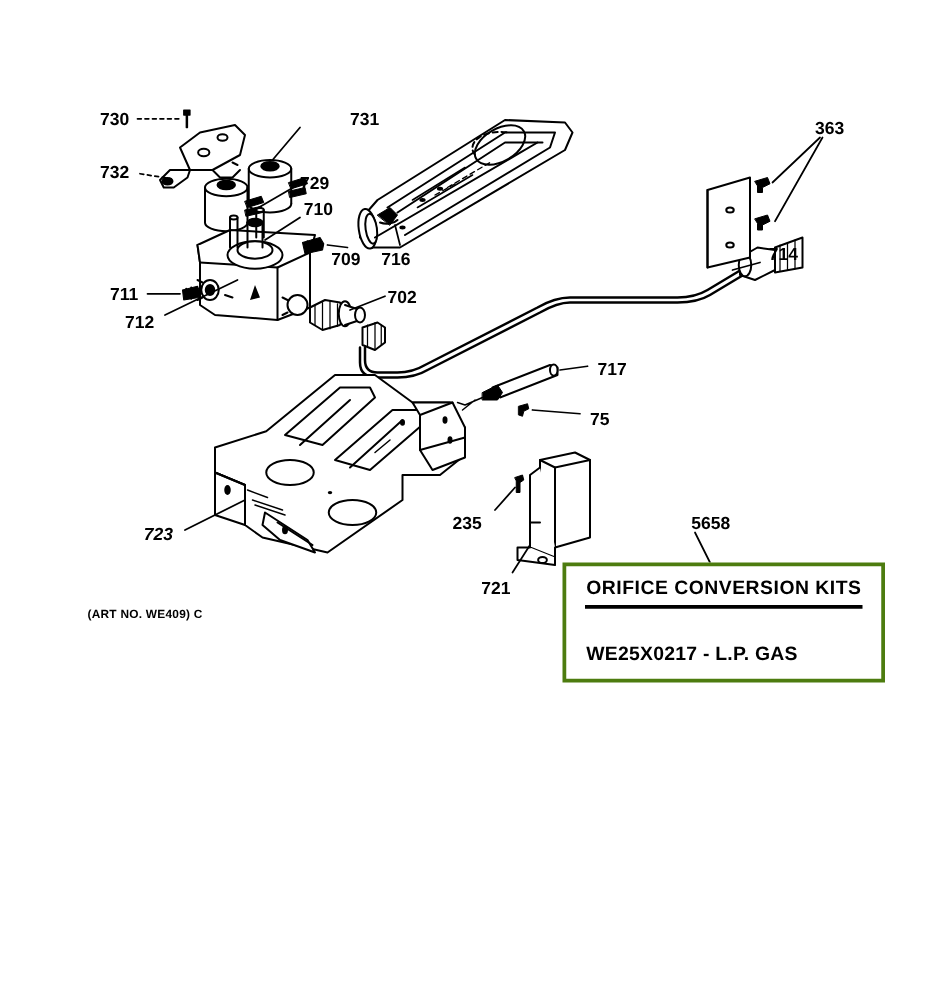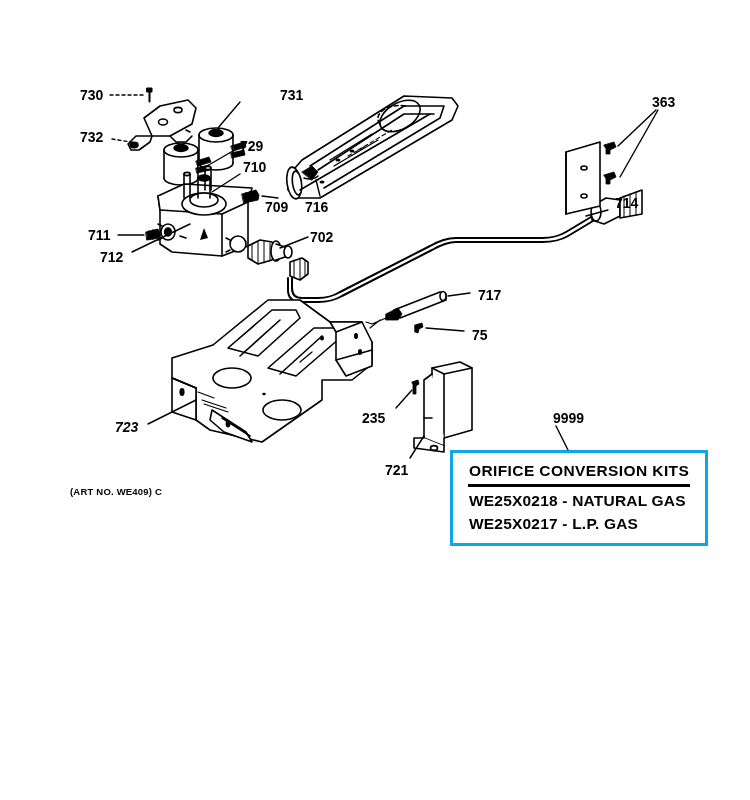--- a/index.html
+++ b/index.html
@@ -42,21 +42,21 @@
     color: #000000;
     white-space: nowrap;
     letter-spacing: 0.2px;
   }
   #kits-box {
     position: absolute;
     left: 450px;
     top: 450px;
     width: 258px;
     height: 96px;
-    border: 3px solid #0ea5e9;
+    border: 3px solid #4d7c0f;
     background: #ffffff;
     box-sizing: border-box;
   }
   #kits-title {
     position: absolute;
     left: 16px;
     top: 9px;
     font-family: "Liberation Sans", sans-serif;
     font-weight: bold;
     font-size: 15.5px;
@@ -337,24 +337,23 @@
   <div class="callout" style="left:652px; top:95px;">363</div>
   <div class="callout" style="left:615px; top:196px;">714</div>
   <div class="callout" style="left:88px; top:228px;">711</div>
   <div class="callout" style="left:310px; top:230px;">702</div>
   <div class="callout" style="left:100px; top:250px;">712</div>
   <div class="callout" style="left:478px; top:288px;">717</div>
   <div class="callout" style="left:472px; top:328px;">75</div>
   <div class="callout" style="left:362px; top:411px;">235</div>
   <div class="callout" style="left:115px; top:420px;font-style:italic;">723</div>
   <div class="callout" style="left:385px; top:463px;">721</div>
-  <div class="callout" style="left:553px; top:411px;">9999</div>
+  <div class="callout" style="left:553px; top:411px;">5658</div>
 
   <div class="artno" style="left:70px; top:486px;">(ART NO. WE409) C</div>
 
   <div id="kits-box">
     <div id="kits-title">ORIFICE CONVERSION KITS</div>
     <div id="kits-rule"></div>
-    <div class="kit-line" id="kit-line-0">WE25X0218 - NATURAL GAS</div>
     <div class="kit-line" id="kit-line-1">WE25X0217 - L.P. GAS</div>
   </div>
 
 </div>
 
 </body></html>

